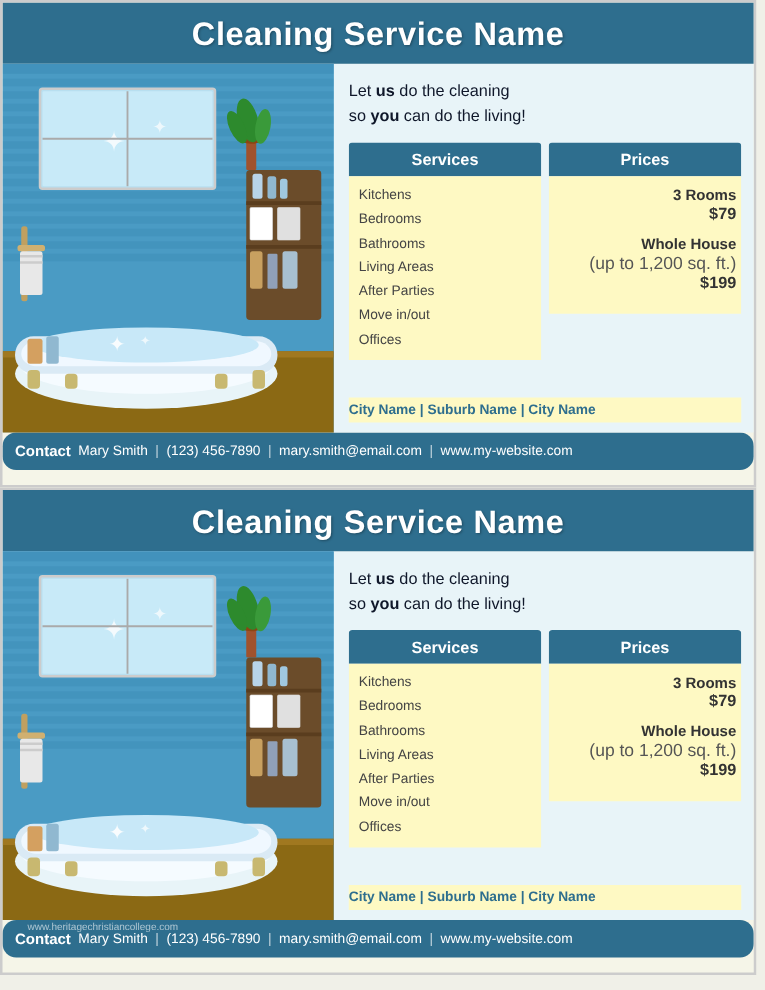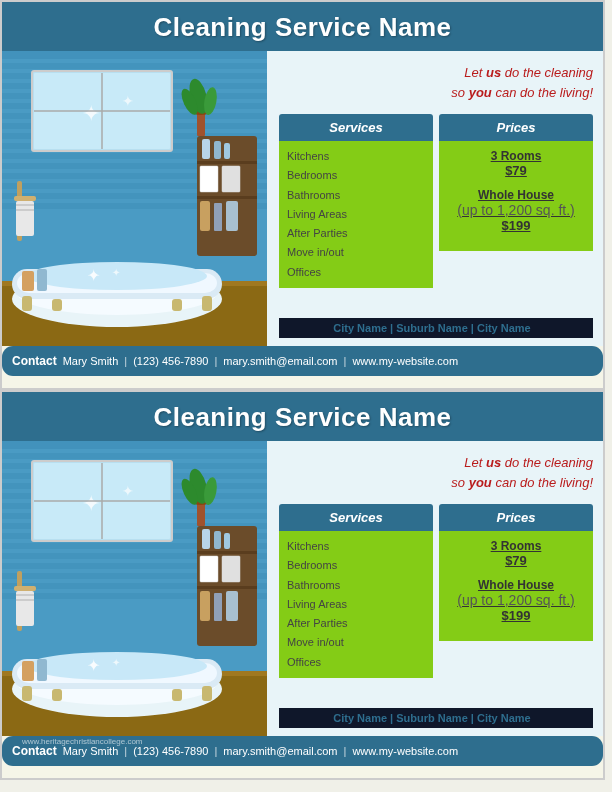--- a/index.html
+++ b/index.html
@@ -67,26 +67,25 @@
     
     .flyer-right {
       flex: 1;
       background: #e8f4f8;
       display: flex;
       flex-direction: column;
       padding: 12px 10px 8px 12px;
     }
 
     .tagline {
-      text-align: right;
+      text-align: left;
       font-size: 13px;
-      color: #b91c1c;
+      color: #0f172a;
       margin-bottom: 12px;
       line-height: 1.5;
-      font-style: italic;
     }
 
     
     .services-prices {
       display: flex;
       gap: 6px;
       flex: 1;
     }
 
     .services-col, .prices-col {
@@ -95,40 +94,38 @@
       overflow: hidden;
     }
 
     .col-header {
       background: #2e6e8e;
       color: #fff;
       font-weight: 900;
       font-size: 13px;
       text-align: center;
       padding: 6px 4px;
-      font-style: italic;
     }
 
     .col-body {
-      background: #84cc16;
+      background: #fef9c3;
       padding: 6px 8px;
     }
 
     .services-col .col-body {
       font-size: 11px;
       color: #444;
       line-height: 1.75;
     }
 
     .prices-col .col-body {
       font-size: 11.5px;
       color: #333;
-      text-align: center;
+      text-align: right;
       padding: 8px 4px;
-      text-decoration: underline;
     }
 
     .price-item {
       margin-bottom: 10px;
     }
     .price-item .price-label {
       font-weight: 700;
       font-size: 12px;
       color: #333;
     }
@@ -137,22 +134,22 @@
       color: #555;
     }
     .price-item .price-amount {
       font-size: 13px;
       font-weight: 700;
       color: #333;
     }
 
     
     .city-bar {
-      background: #0f172a;
-      text-align: center;
+      background: #fef9c3;
+      text-align: left;
       padding: 4px 8px 4px 0;
       font-size: 11px;
       color: #2e6e8e;
       font-weight: 600;
     }
 
     
     .flyer-footer {
       background: #2e6e8e;
       color: #fff;

